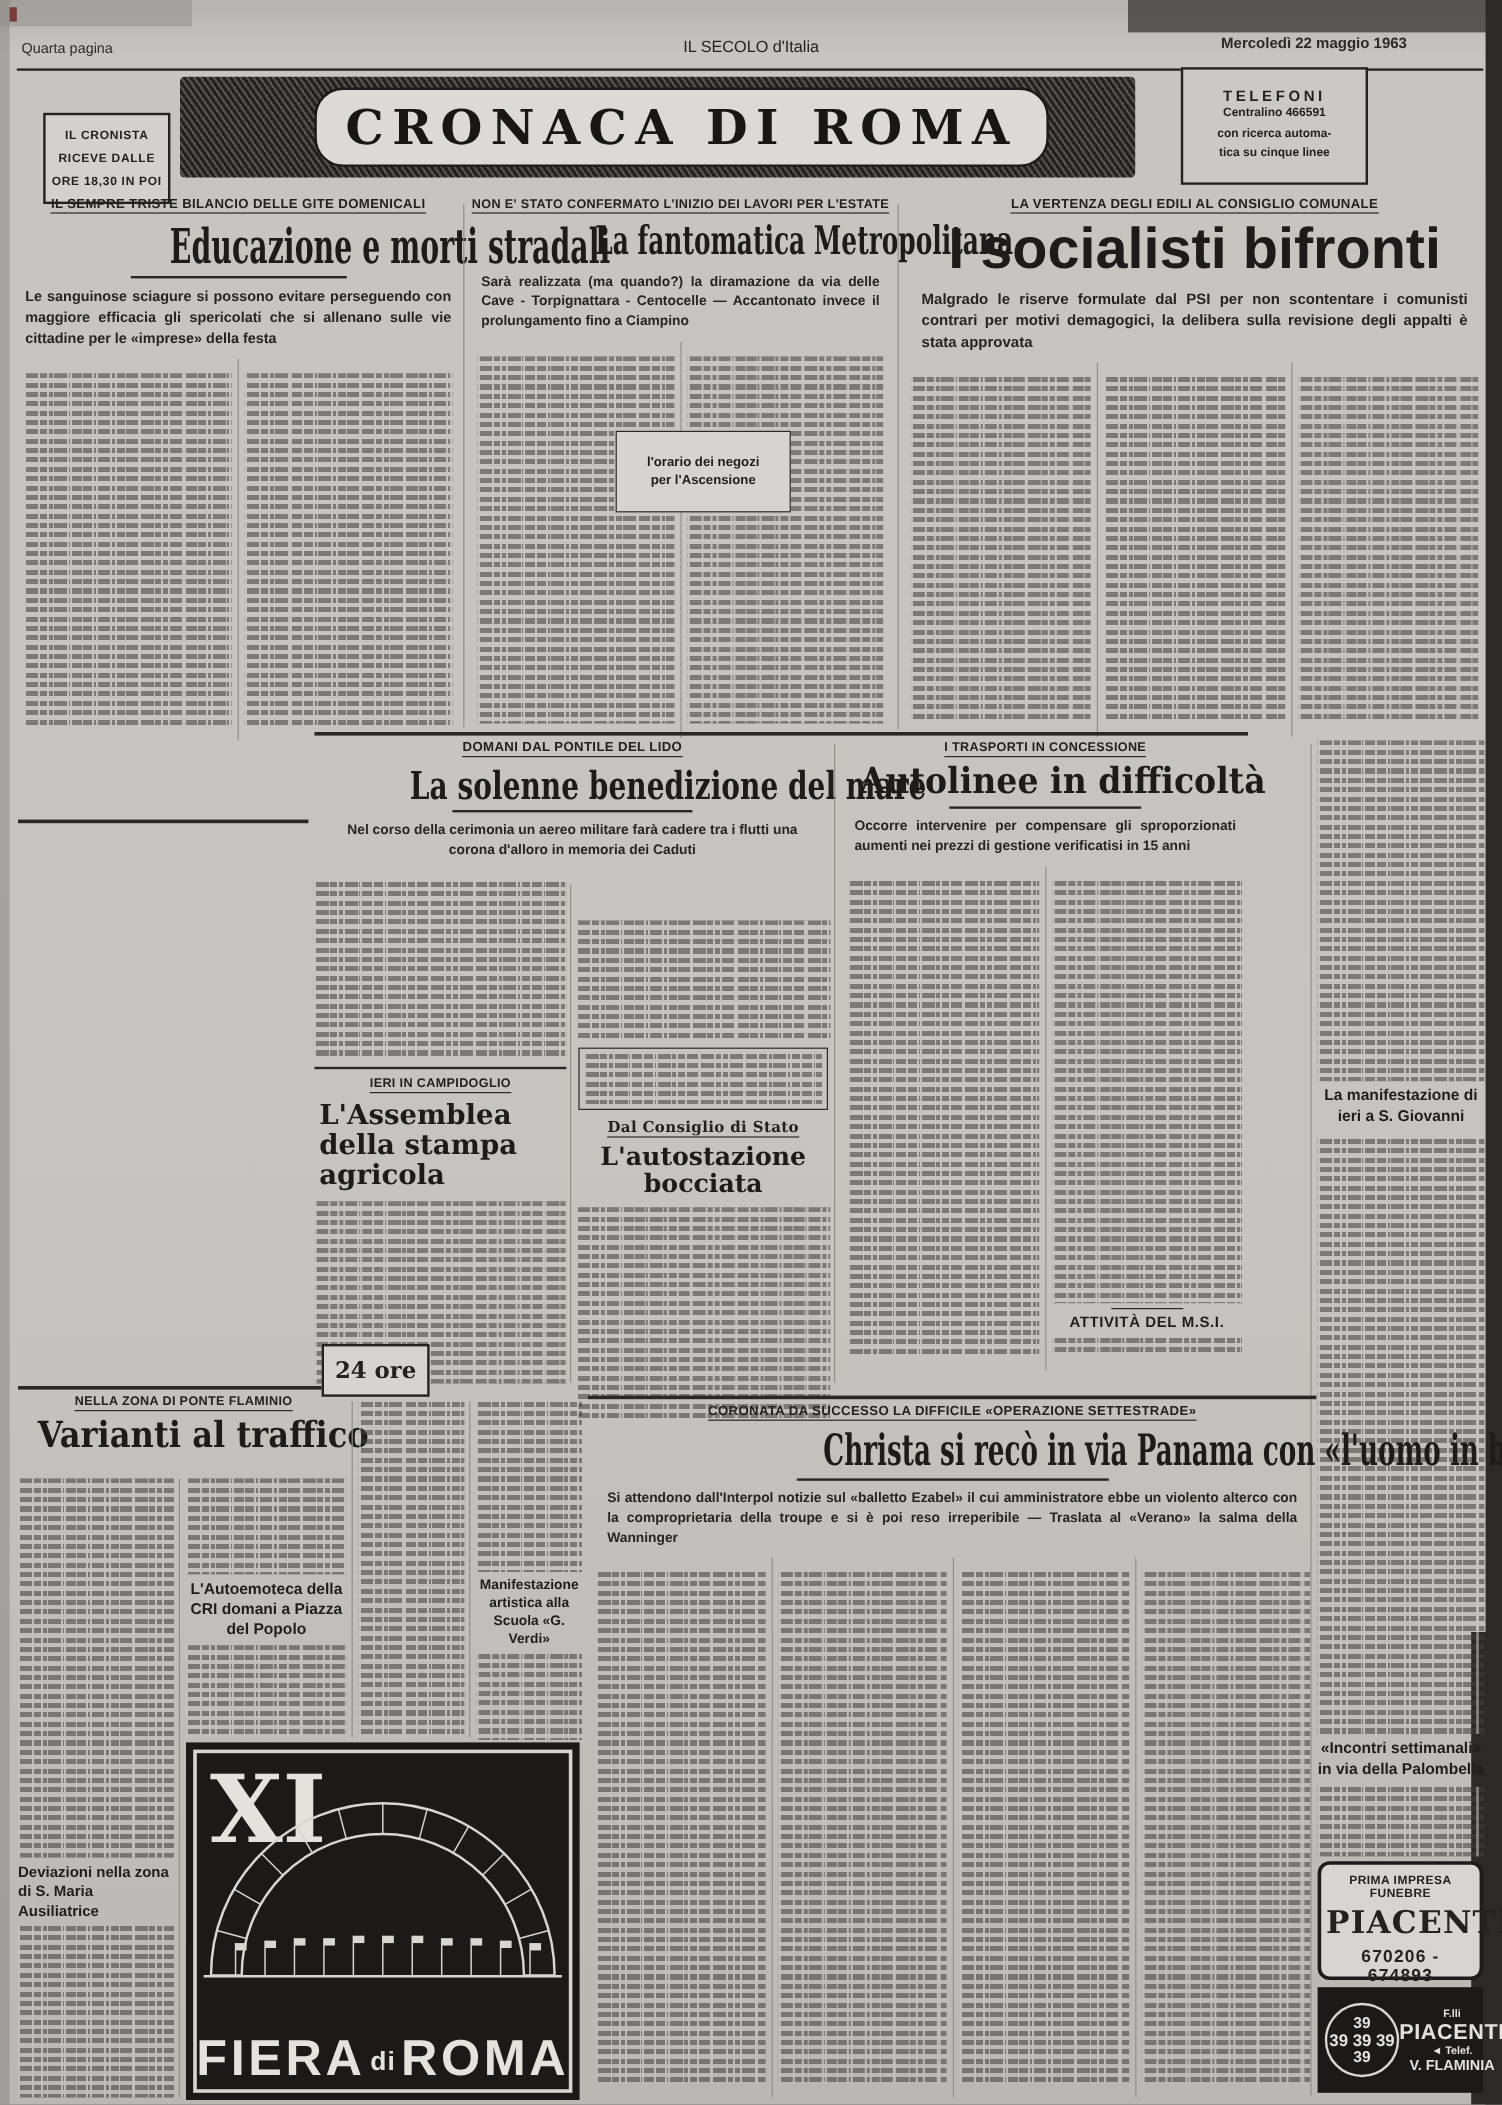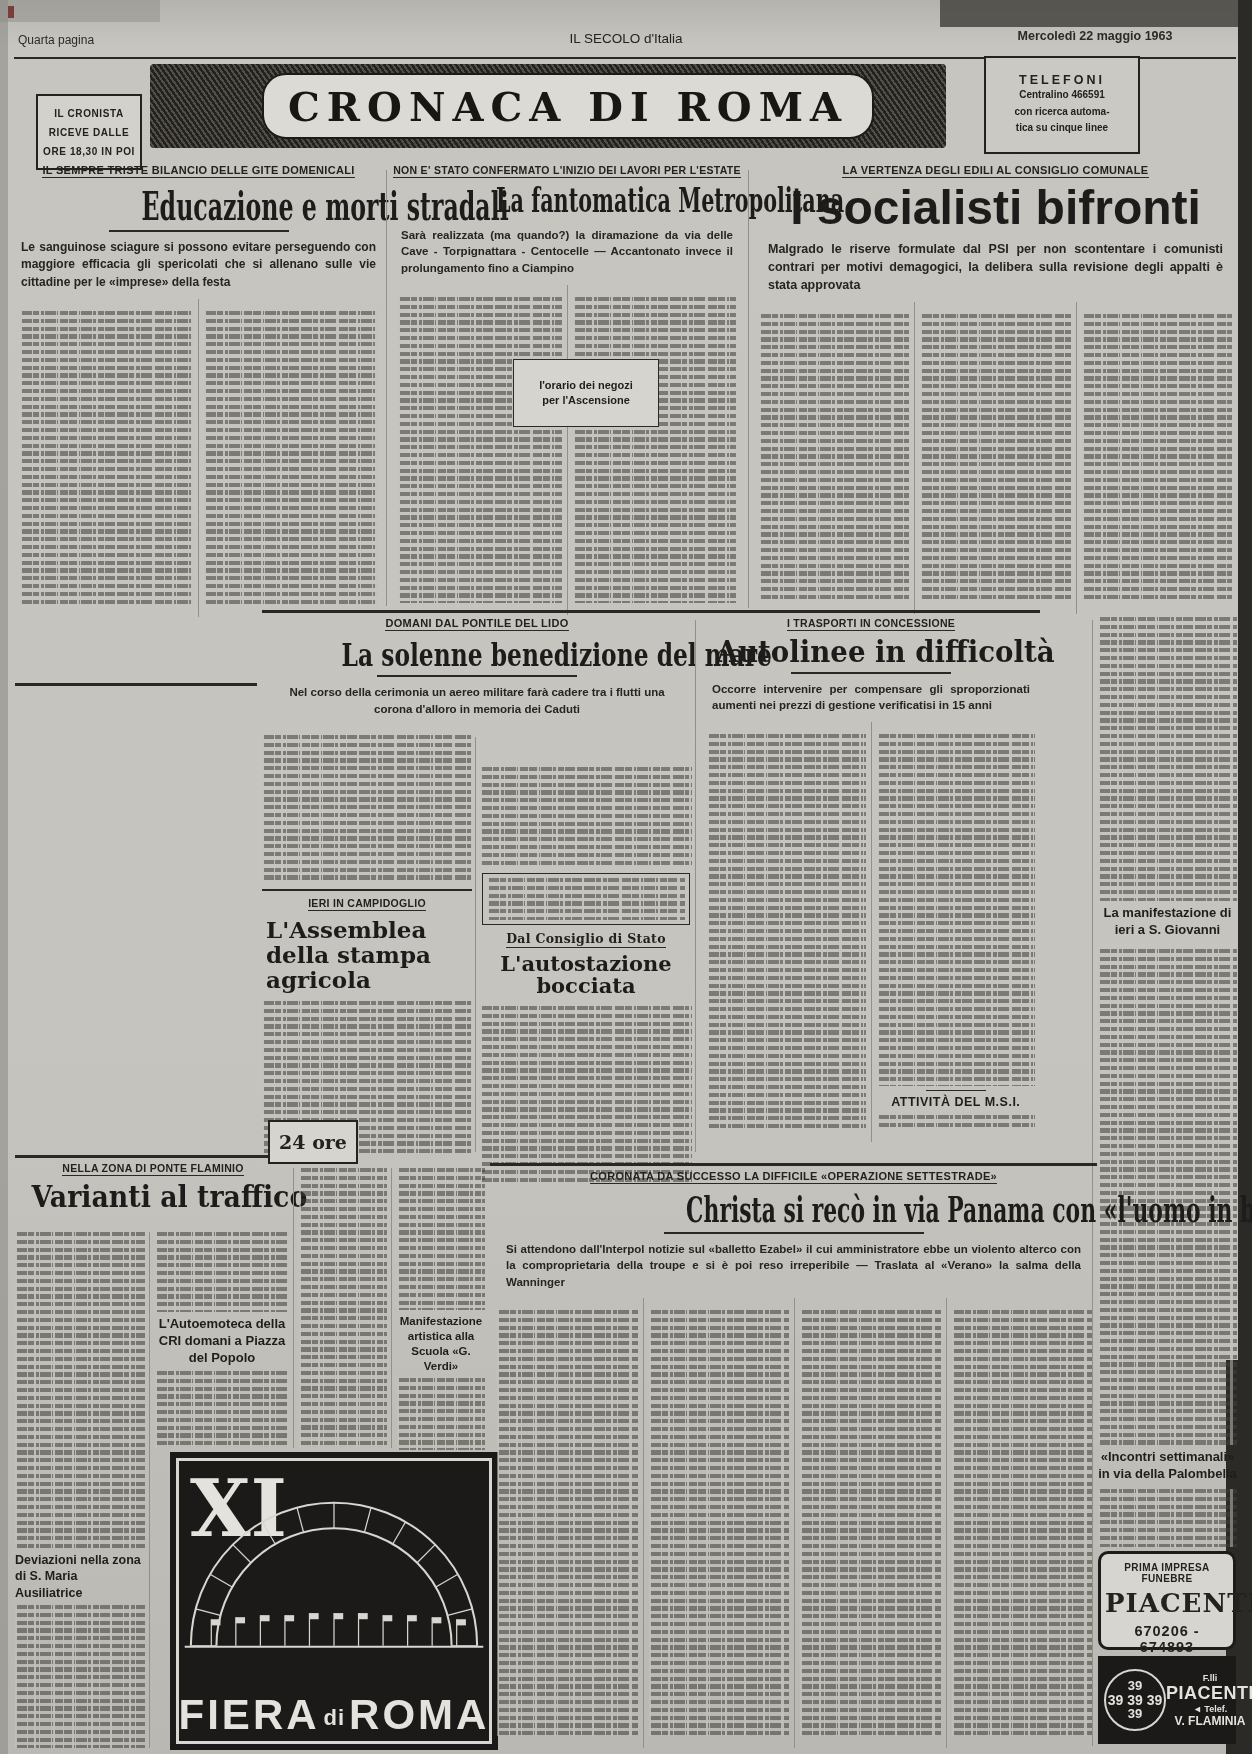--- a/index.html
+++ b/index.html
@@ -244,21 +244,21 @@
 
   <div class="vrule" style="left:293px;top:1168px;height:280px;"></div>
   <div class="abs greek" style="left:299px;top:1168px;width:88px;height:280px;"></div>
   <div class="vrule" style="left:391px;top:1168px;height:280px;"></div>
   <div class="abs stack" style="left:397px;top:1168px;width:88px;height:282px;">
     <div class="greek" style="flex:0 0 142px;"></div>
     <div class="sub" style="font-size:11.5px;padding:4px 0;">Manifestazione artistica alla Scuola «G. Verdi»</div>
     <div class="greek" style="flex:1;"></div>
   </div>
 
-  <div class="abs ad-dark" style="left:155px;top:1452px;width:328px;height:298px;margin-left:15px;">
+  <div class="abs ad-dark" style="left:155px;top:1452px;width:328px;height:298px;">
     <div class="fiera-frame"></div>
     <div class="fiera-xi">XI</div>
     <svg viewBox="0 0 320 178" style="position:absolute;left:0;top:20px;width:328px;height:182px;">
       <g stroke="#d8d6d0" stroke-width="2" fill="none">
         <path d="M20,170 A140,140 0 0 1 300,170"></path>
         <path d="M45,170 A115,115 0 0 1 275,170"></path>
       </g>
       <g stroke="#d8d6d0" stroke-width="1.2" fill="none">
         <line x1="45" y1="170" x2="20" y2="170"></line>
         <line x1="48.9" y1="140.2" x2="24.8" y2="133.8"></line>

